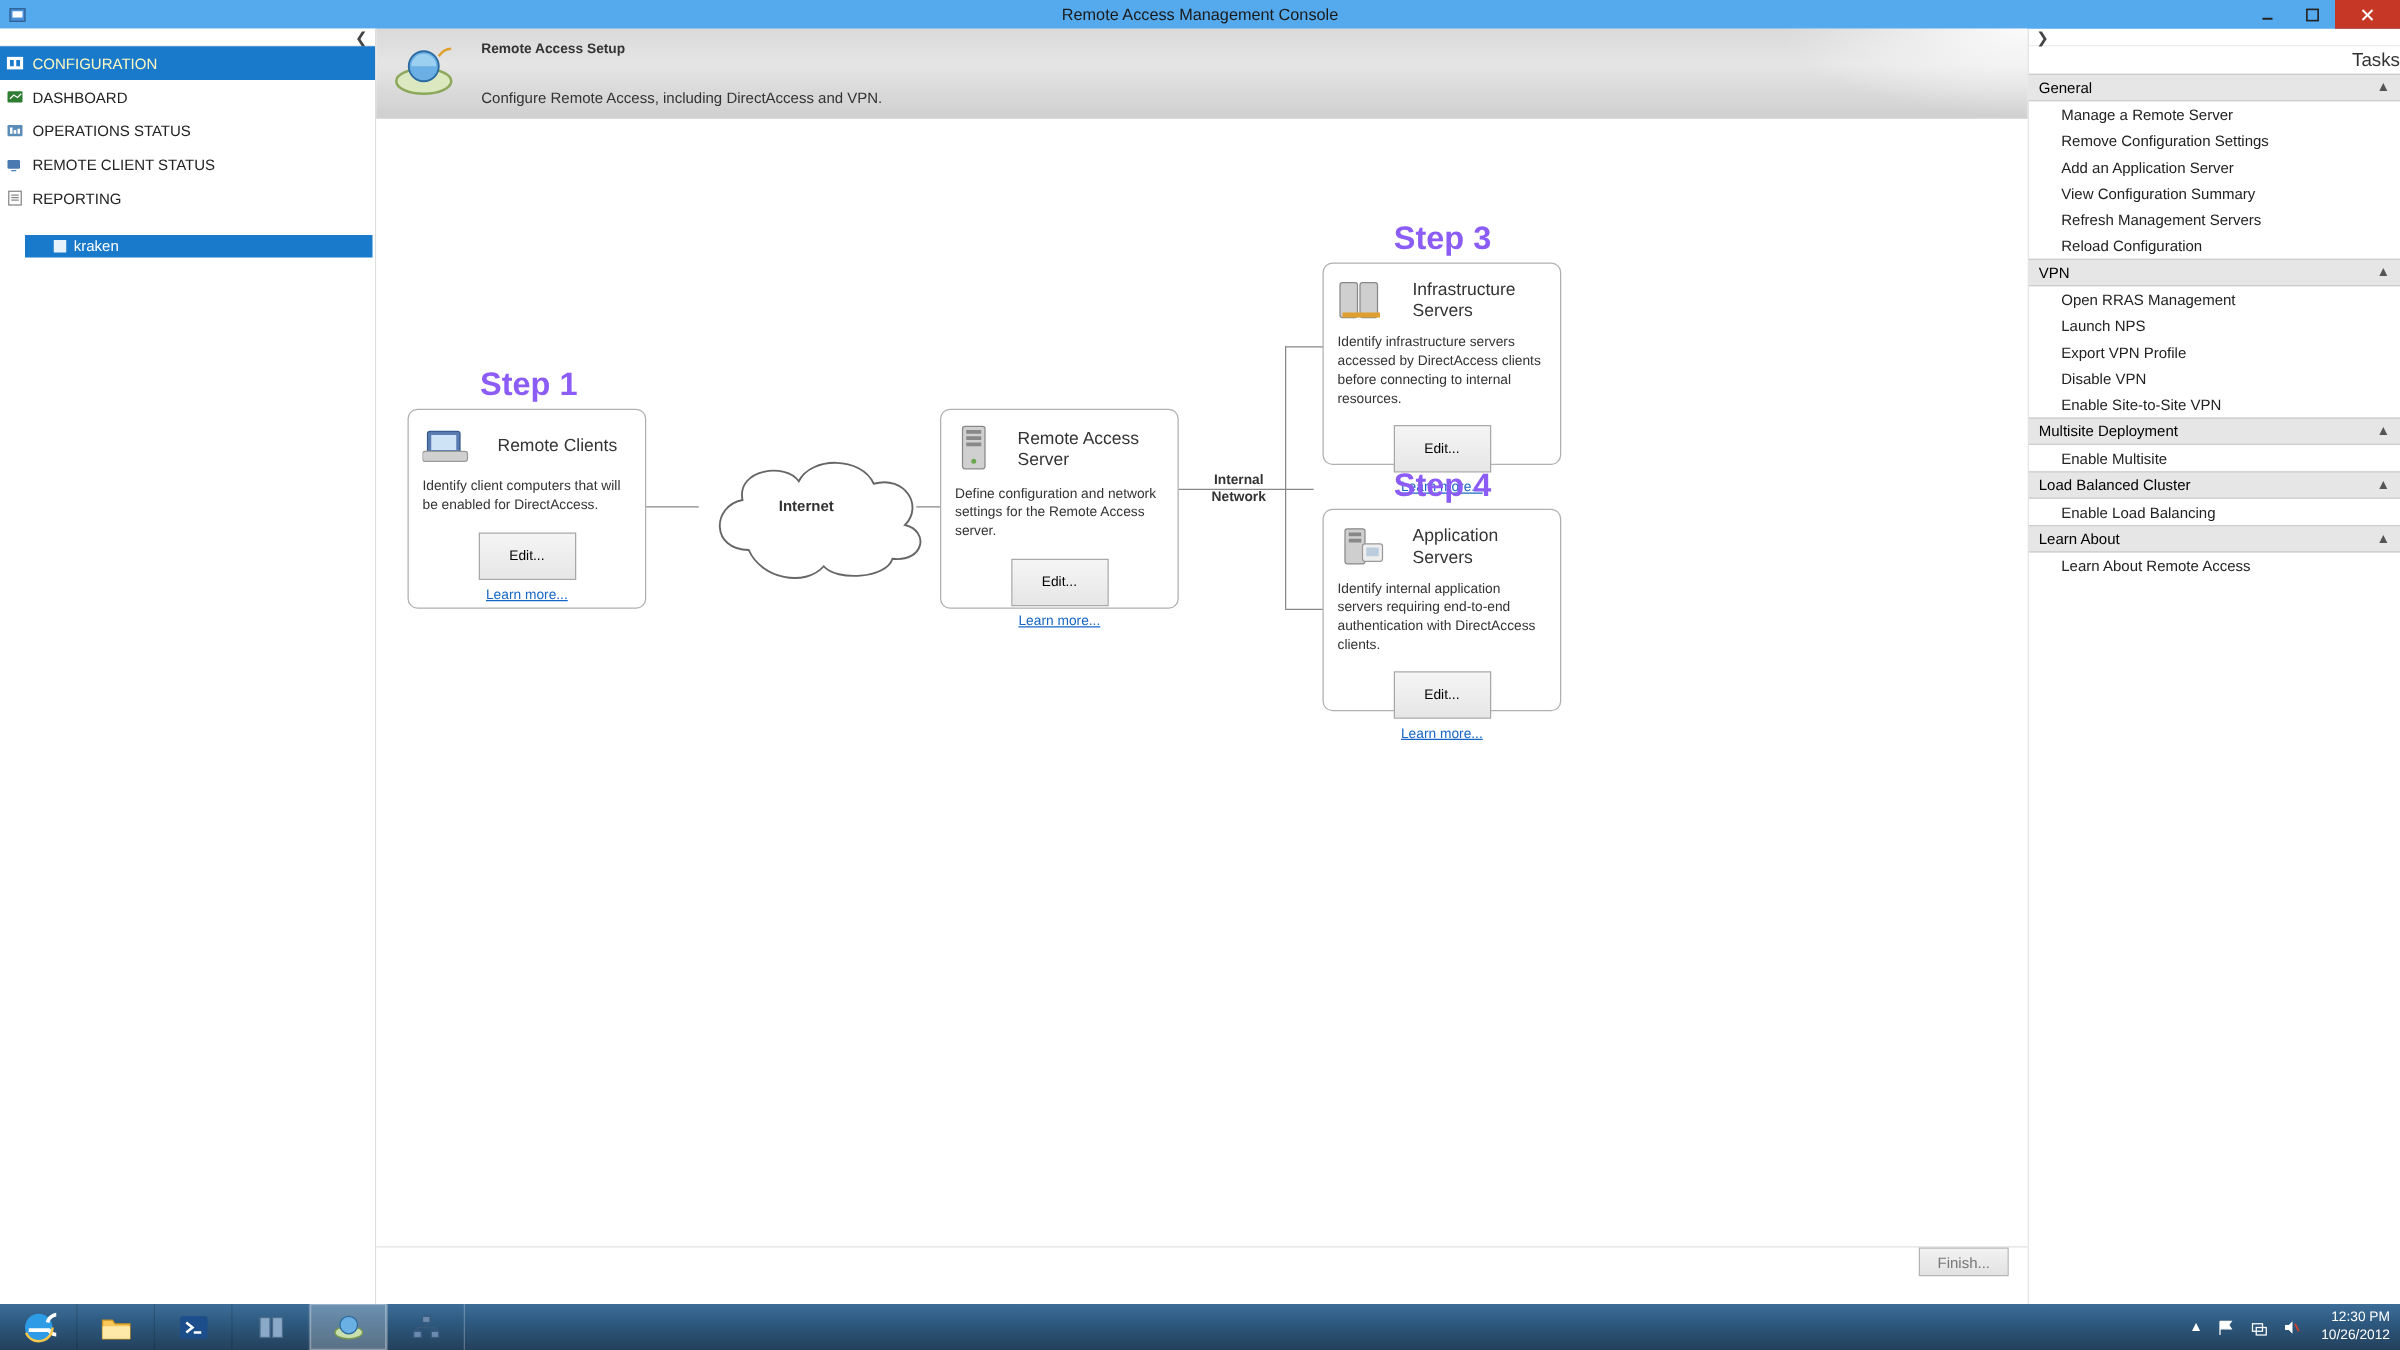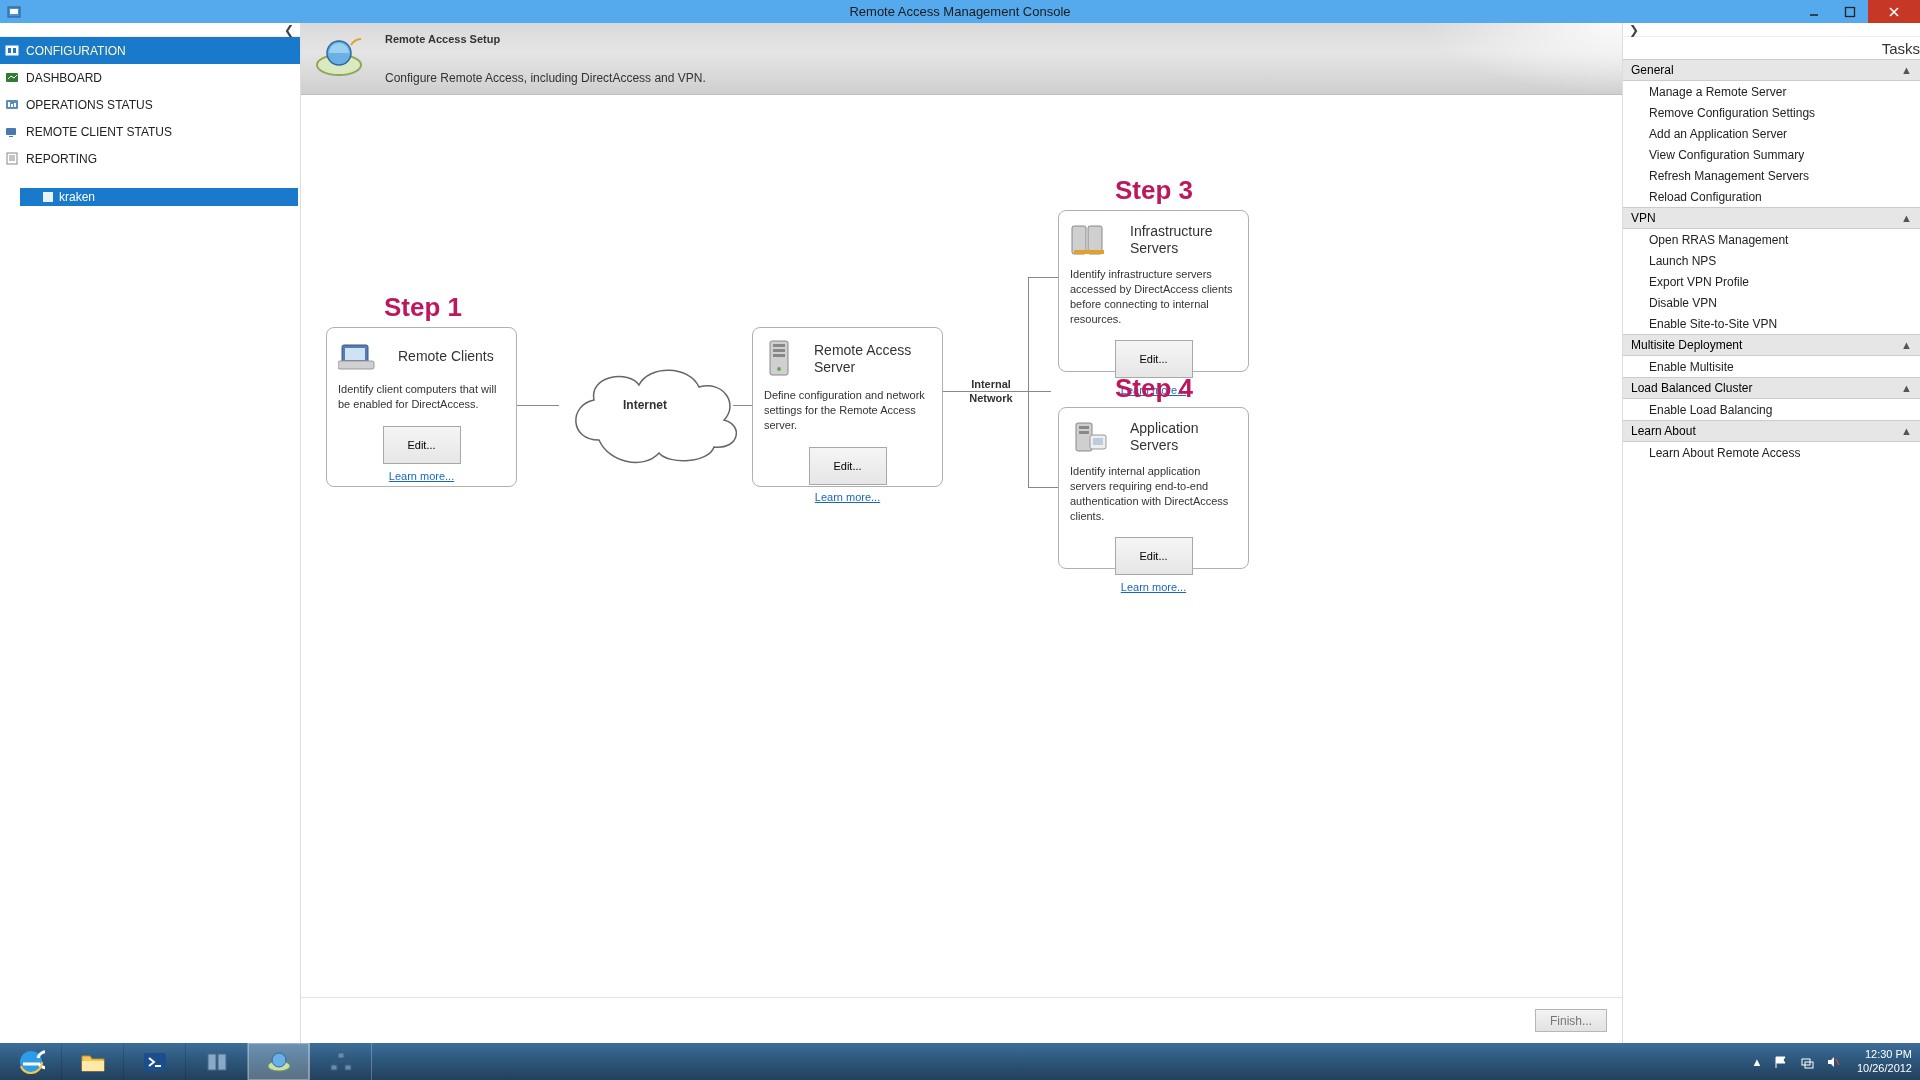--- a/index.html
+++ b/index.html
@@ -57,21 +57,21 @@
     pointer-events:none;
   }
   .banner-icon { width:56px; height:56px; }
   .banner-text h1 { font-size:11px; font-weight:700; color:#333; margin-bottom:26px; }
   .banner-text p { font-size:12px; color:#333; }
 
   .workspace {
     flex:1; position:relative; background:#fff;
   }
 
-  .step-title { font-size:26px; font-weight:600; color:#be185d; font-family:"Segoe UI Light","Segoe UI",sans-serif; }
+  .step-title { font-size:26px; font-weight:600; color:#8b5cf6; font-family:"Segoe UI Light","Segoe UI",sans-serif; }
   .step-box {
     position:absolute; width:191px; border:1px solid #b0b0b0; border-radius:8px;
     background:#fff; padding:11px 11px 12px 11px;
   }
   .step-box-head { display:flex; align-items:center; gap:20px; margin-bottom:9px; }
   .step-box-head svg { flex-shrink:0; }
   .step-box-title { font-size:14px; font-weight:400; color:#333; line-height:1.2; font-family:"Segoe UI Light","Segoe UI",sans-serif; }
   .step-desc { font-size:11px; color:#333; line-height:1.35; margin-bottom:14px; }
   .step-btn {
     display:block; margin:0 auto 6px auto; width:78px; height:38px;
@@ -86,21 +86,21 @@
   .net-label { position:absolute; font-size:11px; font-weight:600; color:#333; text-align:center; line-height:1.25; }
   .cloud { position:absolute; }
   .cloud-label {
     position:absolute; font-size:12px; font-weight:600; color:#333;
   }
 
   .conn { position:absolute; background:#888; }
 
   .footer-area {
     position:absolute; bottom:0; left:0; right:0; height:46px;
-    border-top:1px solid #e2e2e2; display:flex; align-items:center;
+    border-top:1px solid #e2e2e2; display:flex; align-items:flex-start;
     justify-content:flex-end; padding-right:15px;
   }
   .finish-btn {
     height:23px; padding:0 14px; font-size:12px;
     background:linear-gradient(#f2f2f2,#e2e2e2); border:1px solid #b6b6b6;
     color:#777;
   }
 
   
   .tasks {

